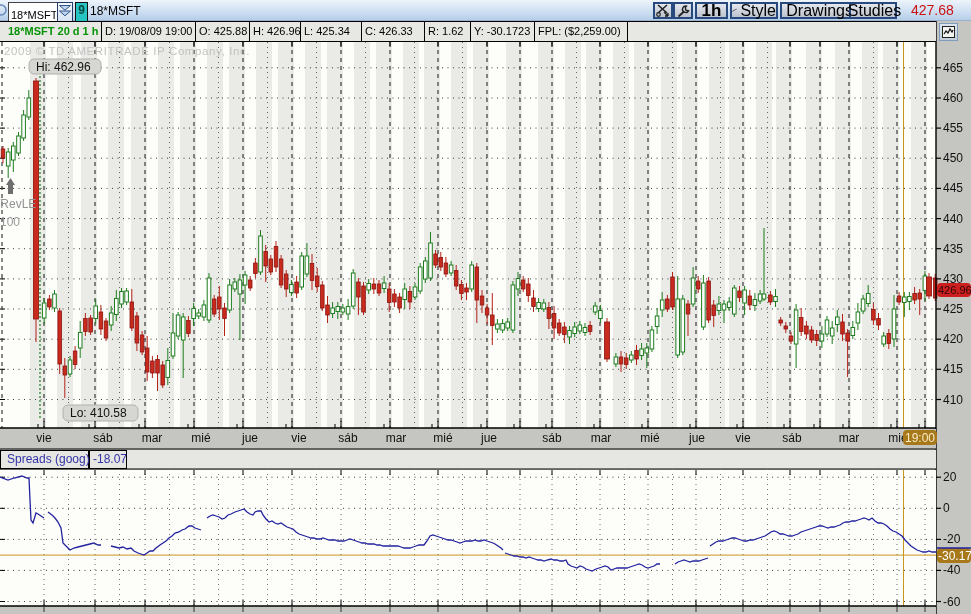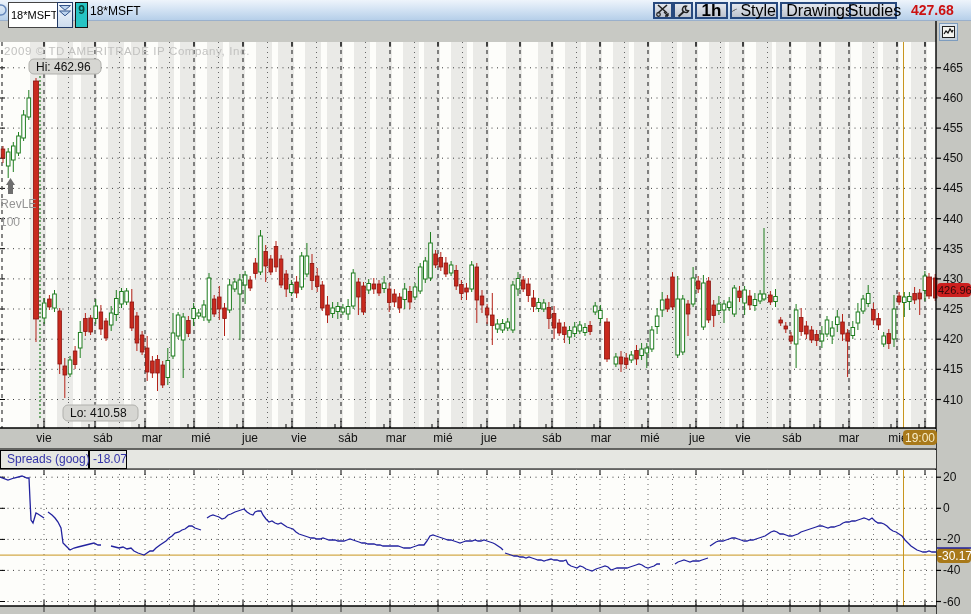--- a/index.html
+++ b/index.html
@@ -7,21 +7,21 @@
   background:linear-gradient(#eef4fb,#cfe0f2 55%,#b6cfe9); border-bottom:1px solid #9ab0cc; }
 .tb { position:absolute; top:2px; height:26px; }
 #symbox { left:8px; width:51px; padding-left:1px; background:#fff; border:1px solid #444; font-size:11px; padding:1px 2px; color:#000; font-family:"Liberation Sans",sans-serif; }
 #dd { left:57px; width:16px; background:linear-gradient(#f4f8fc,#cddcee); border:1px solid #223a66; }
 #nine { left:75px; width:13px; background:#27c4c4; border:1px solid #111; color:#063; font-weight:bold;
   font-size:12px; text-align:center; color:#064a42; }
 #symtxt { left:90px; font-size:12px; padding-top:2px; color:#000; }
 .btn { position:absolute; top:2px; height:17px; border:2px solid #27497e;
   background:linear-gradient(#e3e7ee,#bdc3cd); font-size:16px; color:#000;
   display:flex; align-items:center; justify-content:center; gap:3px; }
-#last { position:absolute; top:2px; left:911px; color:#cc1111; font-weight:bold; font-size:14px; }
+#last { position:absolute; top:2px; left:911px; color:#cc1111; font-weight:normal; font-size:14px; }
 #datarow { position:absolute; left:0; top:21px; width:936px; height:21px; background:#e7e8e3;
   border-top:1px solid #000; border-bottom:1px solid #000; font-size:12px; }
 .cell { position:absolute; top:0; height:19px; border-right:1px solid #000; padding:3px 0 0 3px; white-space:nowrap; overflow:hidden; font-size:11px; }
 #chartbtn { position:absolute; left:939px; top:23px; width:19px; height:18px; border:1px solid #7d9cbe;
   background:linear-gradient(#dde6ef,#c2cdd8); display:flex; align-items:center; justify-content:center; }
 svg text { font-family:"Liberation Sans", sans-serif; }
 </style></head>
 <body>
 <div id="root">
   <svg width="971" height="614" style="position:absolute;left:0;top:0">
@@ -779,18 +779,29 @@
     <div class="btn" style="left:780px;width:75px"><svg width="15" height="13" viewBox="0 0 15 13">
           <path d="M2,11 L4,10 L12,3 L10.5,1.5 L3,8.5 Z" fill="#dcdcdc" stroke="#222" stroke-width="1.1"></path>
         </svg>Drawings</div>
     <div class="btn" style="left:849px;width:48px"><svg width="14" height="13" viewBox="0 0 14 13">
           <path d="M3,1 L11,9 M11,2 L3,9" stroke="#222" stroke-width="1.5" fill="none"></path>
           <circle cx="3" cy="10.5" r="1.7" fill="none" stroke="#222" stroke-width="1.2"></circle>
           <circle cx="10" cy="10.5" r="1.7" fill="none" stroke="#222" stroke-width="1.2"></circle>
         </svg>Studies</div>
     <div id="last">427.68</div>
   </div>
+  <div id="datarow">
+    <div class="cell" style="left:0;width:102px;color:#089408;font-weight:bold;padding-left:8px">18*MSFT 20 d 1 h</div>
+    <div class="cell" style="left:102px;width:94px">D: 19/08/09 19:00</div>
+    <div class="cell" style="left:196px;width:54px">O: 425.88</div>
+    <div class="cell" style="left:250px;width:51px">H: 426.96</div>
+    <div class="cell" style="left:301px;width:61px">L: 425.34</div>
+    <div class="cell" style="left:362px;width:63px">C: 426.33</div>
+    <div class="cell" style="left:425px;width:46px">R: 1.62</div>
+    <div class="cell" style="left:471px;width:64px">Y: -30.1723</div>
+    <div class="cell" style="left:535px;width:93px">FPL: ($2,259.00)</div>
+  </div>
   <div id="chartbtn">
       <svg width="13" height="12" viewBox="0 0 13 12">
         <rect x="0.5" y="0.5" width="12" height="11" fill="#f4f4f0" stroke="#222"></rect>
         <path d="M2,8 L4,5 L6,7 L8,3 L10,6 L11,4" stroke="#111" stroke-width="1.2" fill="none"></path>
       </svg>
     </div>
 </div>
 </body></html>

